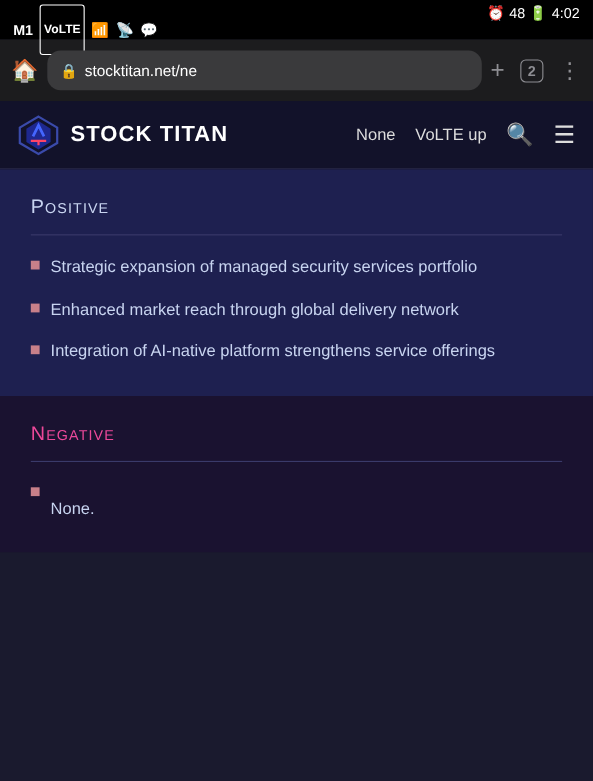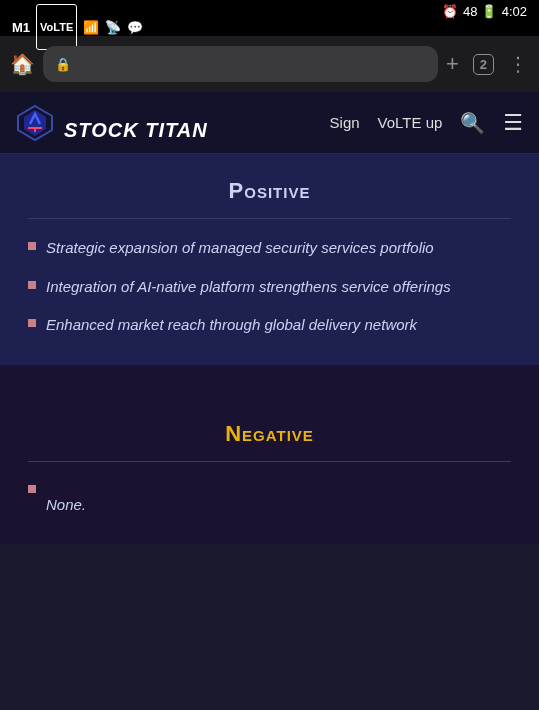--- a/index.html
+++ b/index.html
@@ -94,24 +94,23 @@
     .nav-header {
       background: #12122a;
       display: flex;
       align-items: center;
       padding: 0 16px;
       height: 62px;
       border-bottom: 1px solid #2a2a4a;
     }
     .logo-area {
       display: flex;
-      align-items: flex-end;
+      align-items: center;
       gap: 10px;
       flex: 1;
-      font-style: italic;
     }
     .logo-icon {
       width: 38px;
       height: 38px;
     }
     .logo-text {
       font-size: 20px;
       font-weight: 700;
       color: #fff;
       letter-spacing: 1px;
@@ -144,43 +143,40 @@
       padding: 0;
     }
 
     
     .positive-section {
       background: #1e2050;
       margin: 0;
       padding: 24px 28px 28px;
     }
     .section-title {
-      text-align: center;
-      font-size: 22px;
-      font-weight: 700;
+      font-size: 18px;
+      font-weight: 400;
       font-variant: small-caps;
       letter-spacing: 1px;
       margin-bottom: 14px;
     }
     .section-title.positive-title {
       color: #c8d4f0;
     }
     .section-title.negative-title {
-      color: #eab308;
-      margin-top: 32px;
+      color: #ec4899;
     }
     .section-divider {
       border: none;
       border-top: 1px solid #3a3a6a;
       margin-bottom: 18px;
     }
     .bullet-list {
       list-style: none;
       padding: 0;
-      font-style: italic;
     }
     .bullet-list li {
       display: flex;
       align-items: flex-start;
       gap: 10px;
       margin-bottom: 16px;
       font-size: 15px;
       line-height: 1.5;
       color: #c8d4f0;
     }
@@ -225,20 +221,21 @@
     <span>48</span>
     <span>🔋</span>
     <span>4:02</span>
   </div>
 </div>
 
 <div class="browser-chrome">
   <div class="home-btn">🏠</div>
   <div class="url-bar">
     <span class="url-bar-icon">🔒</span>
+    <span class="url-text">stocktitan.net/ne</span>
   </div>
   <div class="browser-actions">
     <span style="font-size:22px;color:#8e8e93;">+</span>
     <span class="tab-count">2</span>
     <span class="browser-menu">⋮</span>
   </div>
 </div>
 
 <div class="nav-header">
   <div class="logo-area">
@@ -246,44 +243,44 @@
     <svg class="logo-icon" viewBox="0 0 38 38" fill="none" xmlns="http://www.w3.org/2000/svg">
       <polygon points="19,2 36,12 36,26 19,36 2,26 2,12" fill="#12122a" stroke="#3a4aaa" stroke-width="2"></polygon>
       <polygon points="19,6 30,13 30,25 19,32 8,25 8,13" fill="#1e2890"></polygon>
       <path d="M14 20 L19 10 L24 20" stroke="#4466ff" stroke-width="2.5" fill="none"></path>
       <path d="M12 24 L26 24" stroke="#ff4466" stroke-width="2"></path>
       <path d="M19 24 L19 28" stroke="#ff4466" stroke-width="2"></path>
     </svg>
     <span class="logo-text">STOCK TITAN</span>
   </div>
   <div class="nav-actions">
-    <span class="nav-btn">Sign</span>
+    <span class="nav-btn">None</span>
     <span class="nav-btn">VoLTE up</span>
     <span class="nav-icon">🔍</span>
     <span class="hamburger">☰</span>
   </div>
 </div>
 
 <div class="page-content">
 
   <div class="positive-section">
     <h2 class="section-title positive-title">Positive</h2>
     <hr class="section-divider">
     <ul class="bullet-list">
       <li>
         <span class="bullet-square"></span>
         <span>Strategic expansion of managed security services portfolio</span>
       </li>
       <li>
         <span class="bullet-square"></span>
+        <span>Enhanced market reach through global delivery network</span>
+      </li>
+      <li>
+        <span class="bullet-square"></span>
         <span>Integration of AI-native platform strengthens service offerings</span>
-      </li>
-      <li>
-        <span class="bullet-square"></span>
-        <span>Enhanced market reach through global delivery network</span>
       </li>
     </ul>
   </div>
 
   <div class="negative-section">
     <h2 class="section-title negative-title">Negative</h2>
     <hr class="section-divider">
     <ul class="bullet-list">
       <li>
         <span class="bullet-square"></span>

